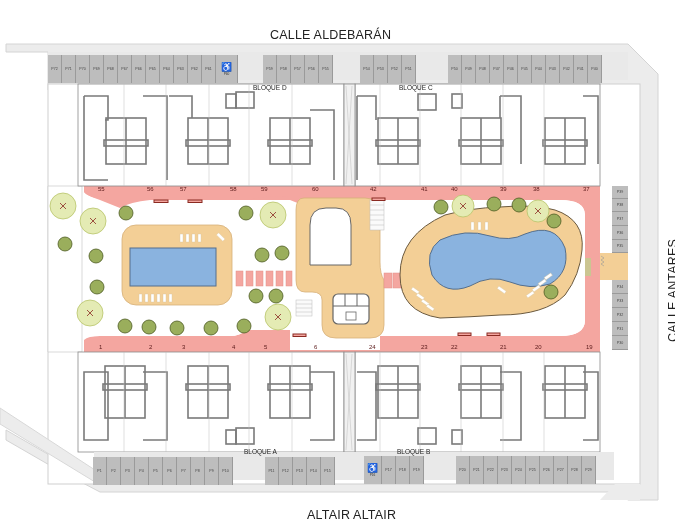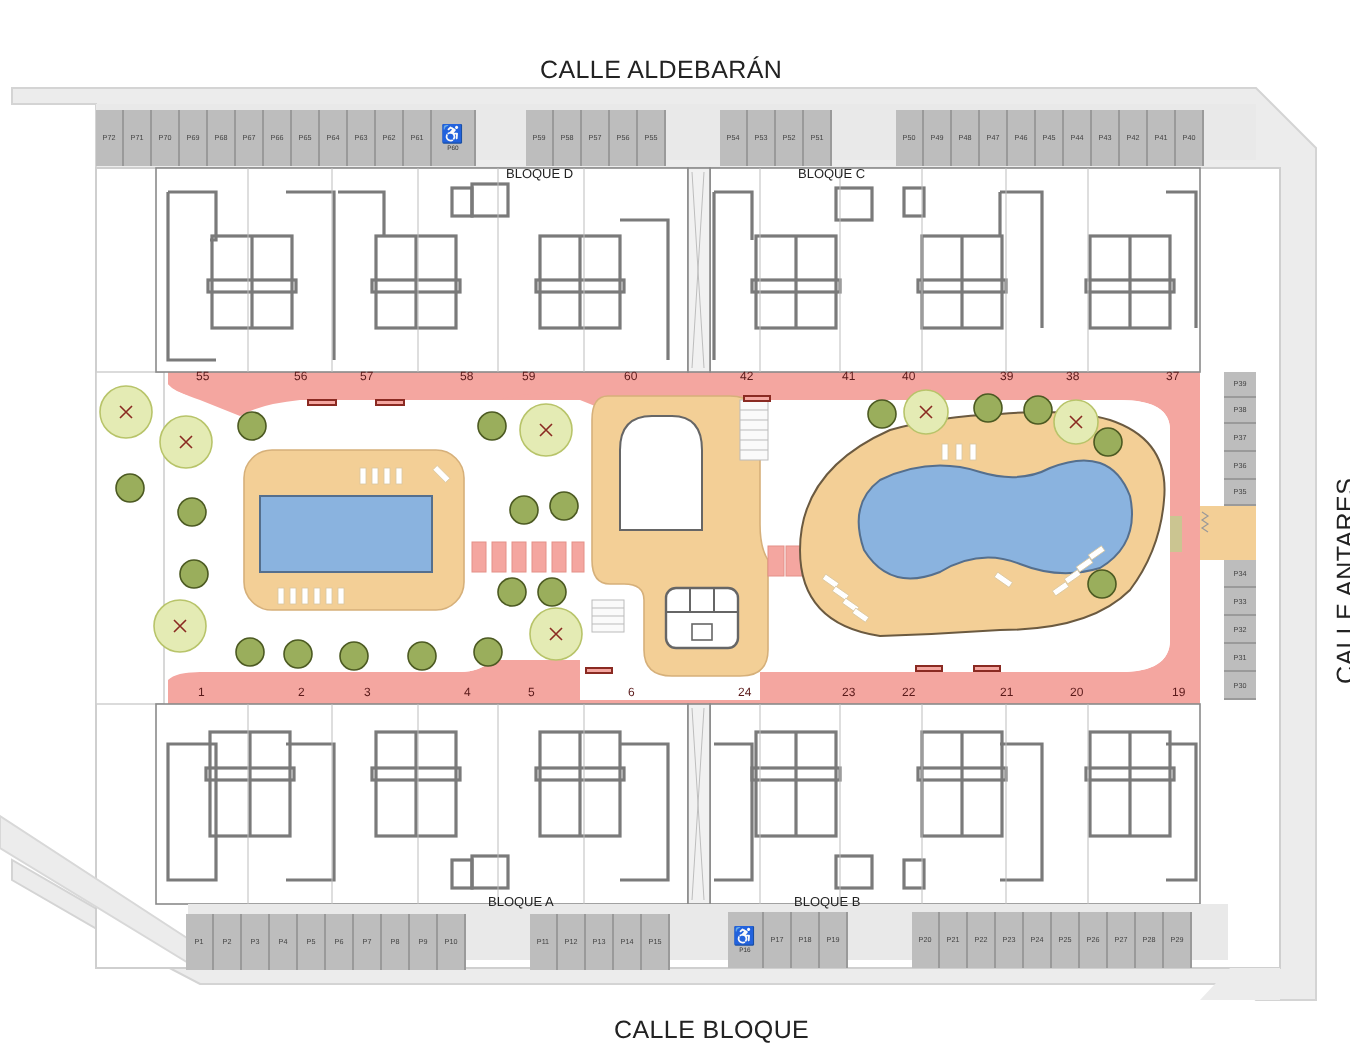--- a/index.html
+++ b/index.html
@@ -265,21 +265,21 @@
       <line x1="352" y1="86" x2="346" y2="184"></line>
     <line x1="346" y1="354" x2="352" y2="450"></line>
       <line x1="352" y1="354" x2="346" y2="450"></line>
   </g>
 
   <rect x="94" y="452" width="520" height="28" fill="#e9e9e9"></rect>
   <rect x="48" y="52" width="580" height="28" fill="#e9e9e9"></rect>
 </svg>
 
 <div class="street" style="left:270px;top:16px;margin-top:12px;">CALLE ALDEBARÁN</div>
-<div class="street" style="left:307px;top:508px;">CALLE BLOQUE</div>
+<div class="street" style="left:307px;top:508px;">ALTAIR ALTAIR</div>
 <div class="street street-v" style="left:628px;top:290px;width:90px;text-align:center;">CALLE ANTARES</div>
 
 <div class="bloque" style="left:253px;top:84px;">BLOQUE D</div>
 <div class="bloque" style="left:399px;top:84px;">BLOQUE C</div>
 <div class="bloque" style="left:244px;top:448px;">BLOQUE A</div>
 <div class="bloque" style="left:397px;top:448px;">BLOQUE B</div>
 
 <div>
   <div class="pk" style="left:48px;top:55px;width:14px;height:28px;">P72</div>
   <div class="pk" style="left:62px;top:55px;width:14px;height:28px;">P71</div>

